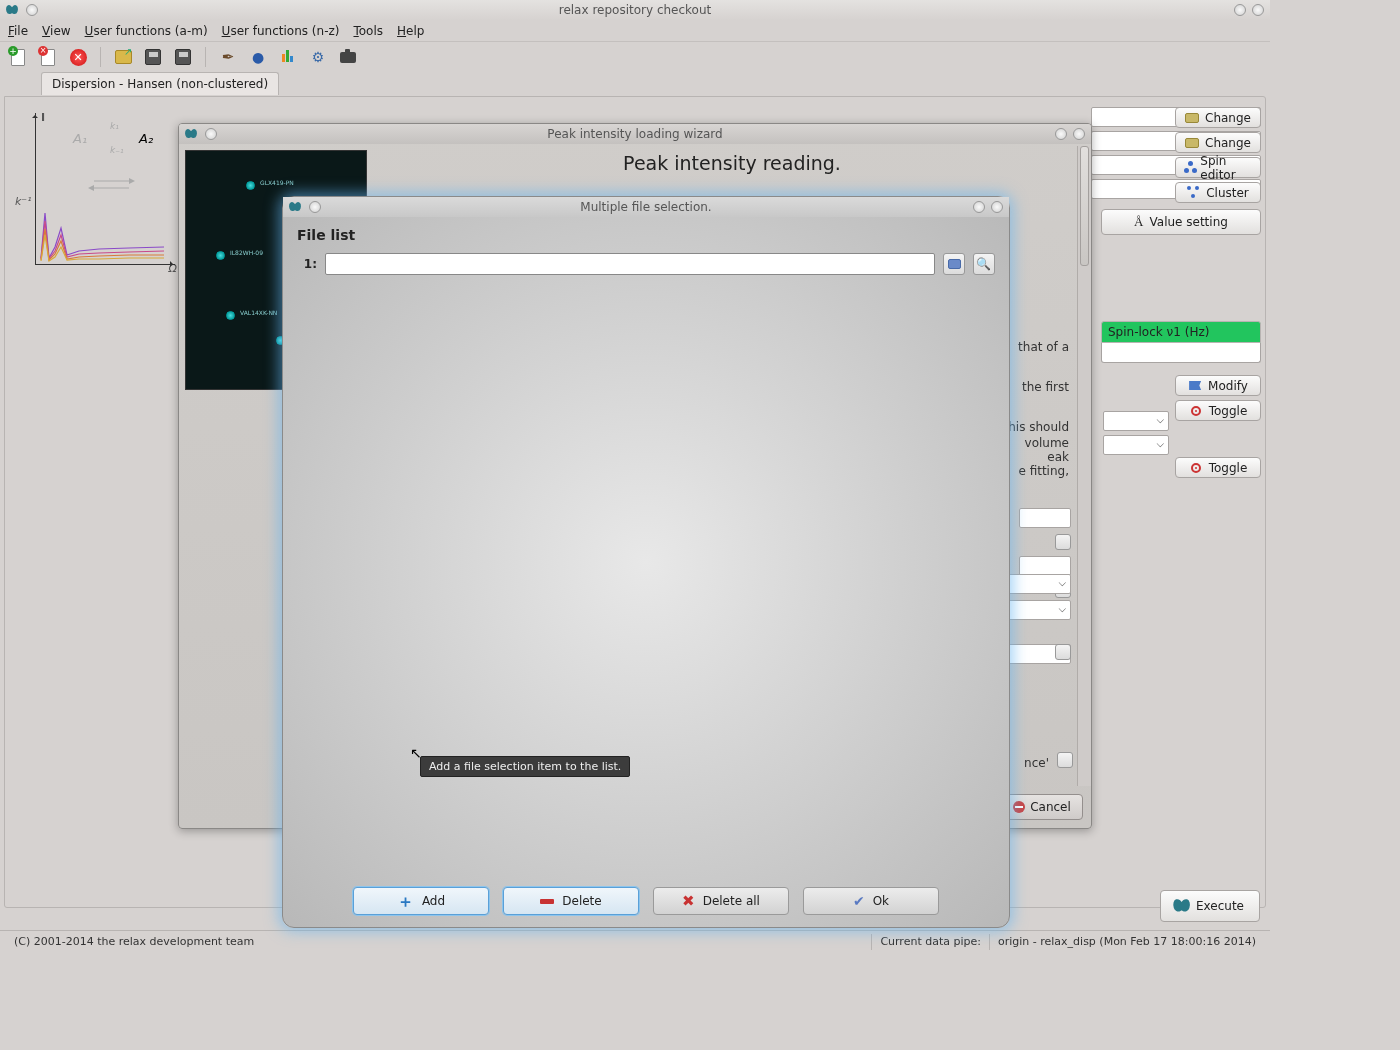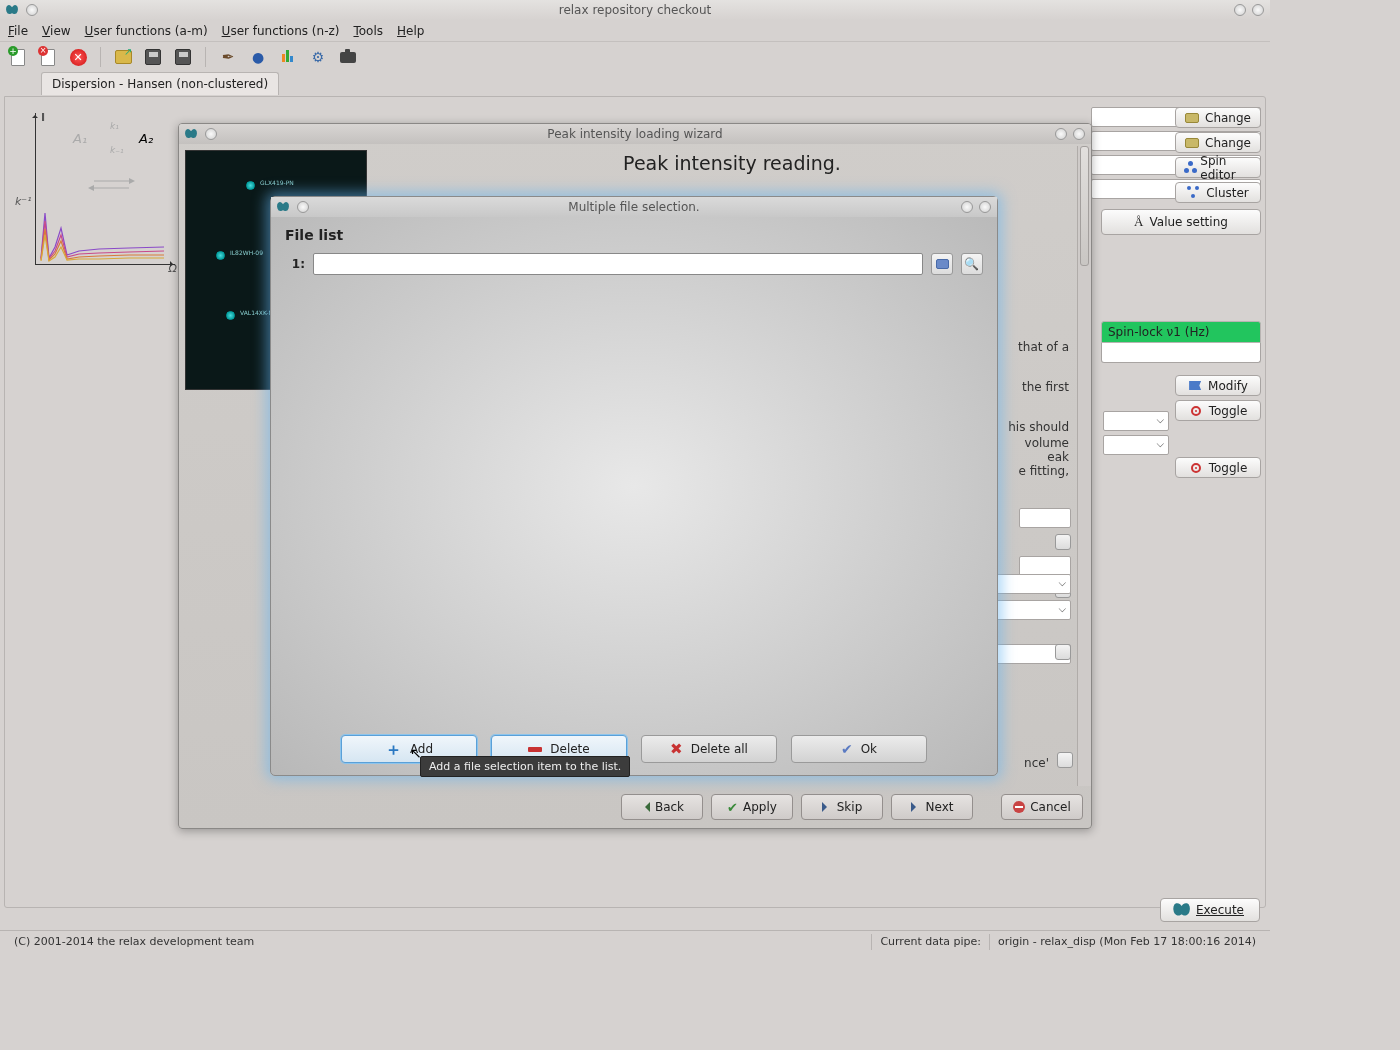--- a/index.html
+++ b/index.html
@@ -58,21 +58,21 @@
 .txtfield{height:20px;background:#fff;border:1px solid #a8a4a2;border-radius:2px;}
 .combo{height:20px;background:#fff;border:1px solid #a8a4a2;border-radius:2px;position:relative;}
 .combo::after{content:"⌵";position:absolute;right:4px;top:2px;font-size:10px;color:#555;}
 
 .statusbar{position:absolute;bottom:0;left:0;right:0;height:22px;border-top:1px solid #b8b4b2;display:flex;align-items:center;padding:0 6px;font-size:11px;color:#333;}
 .statusbar .cell{padding:0 8px;}
 .statusbar .sep2{width:1px;height:16px;background:#b8b4b2;}
 .statusbar .flex{flex:1;}
 
 .execute-box{position:absolute;right:10px;bottom:30px;}
-.execute-box .btn{width:100px;height:24px;text-decoration:underline;}
+.execute-box .btn{width:100px;height:32px;}
 
 
 .wizard{position:absolute;left:178px;top:123px;width:914px;height:706px;background:linear-gradient(#d0cdca,#c9c6c3);border:1px solid #8a8886;border-radius:4px;box-shadow:0 2px 10px rgba(0,0,0,0.3);overflow:hidden;}
 .wizard .titlebar{background:linear-gradient(#d8d5d3,#c4c1bf);justify-content:space-between;}
 .wizard-body{display:flex;height:calc(100% - 60px);}
 .wizard-left{width:194px;padding:6px;}
 .wizard-left .preview{width:182px;height:240px;background:#0a1818;border:1px solid #333;padding:6px;position:relative;font-size:7px;color:#6cc;}
 .wizard-main{flex:1;padding:6px 14px;}
 .wizard-main h2{font-size:19px;font-weight:normal;text-align:center;color:#222;margin:2px 0 10px;}
 .wizard-foot{position:absolute;bottom:8px;right:8px;display:flex;gap:8px;margin-top:38px;}
@@ -80,21 +80,21 @@
 .tri{width:0;height:0;border:5px solid transparent;}
 .tri.l{border-right-color:#3a6a3a;}
 .tri.r{border-left-color:#3a5a8a;}
 .check{color:#3a8a3a;font-size:13px;}
 .cancico{width:12px;height:12px;border-radius:50%;background:#c94444;position:relative;}
 .cancico::after{content:"";position:absolute;left:2px;top:5px;width:8px;height:2px;background:#fff;}
 
 .bg-text{position:absolute;color:#333;font-size:12px;}
 
 
-.filesel{position:absolute;left:270px;top:196px;width:728px;height:580px;background:radial-gradient(ellipse at center, #e8e8e8 0%, #b8b8b8 100%);border-radius:5px;box-shadow:0 0 14px 4px rgba(100,180,240,0.55);z-index:5;border:1px solid #8a8a8a;}
+.filesel{position:absolute;left:282px;top:196px;width:728px;height:732px;background:radial-gradient(ellipse at center, #e8e8e8 0%, #b8b8b8 100%);border-radius:12px;box-shadow:0 0 14px 4px rgba(100,180,240,0.55);z-index:5;border:1px solid #8a8a8a;}
 .filesel .titlebar{background:linear-gradient(#dadada,#c8c8c8);height:20px;}
 .filesel .body{padding:10px 14px;height:calc(100% - 70px);}
 .filesel .body h3{font-size:14px;font-weight:bold;margin-bottom:10px;}
 .filerow{display:flex;align-items:center;gap:8px;margin-bottom:6px;}
 .filerow .num{width:20px;text-align:right;font-weight:bold;font-size:12px;}
 .filerow input{flex:1;height:22px;border:1px solid #888;border-radius:2px;padding:0 4px;background:#fff;}
 .iconbtn{width:22px;height:22px;background:linear-gradient(#f4f4f4,#dcdcdc);border:1px solid #999;border-radius:3px;display:flex;align-items:center;justify-content:center;font-size:12px;}
 .filesel .foot{position:absolute;bottom:12px;left:0;right:0;display:flex;justify-content:center;gap:14px;}
 .fsbtn{width:136px;height:28px;border-radius:4px;display:flex;align-items:center;justify-content:center;gap:8px;font-size:12px;background:linear-gradient(#ececec,#d2d2d2);border:1px solid #9a9a9a;}
 .fsbtn.focus{border:1px solid #5aa0d8;box-shadow:0 0 0 1px #8cc4ec;background:linear-gradient(#f0f6fb,#d6e6f2);}

